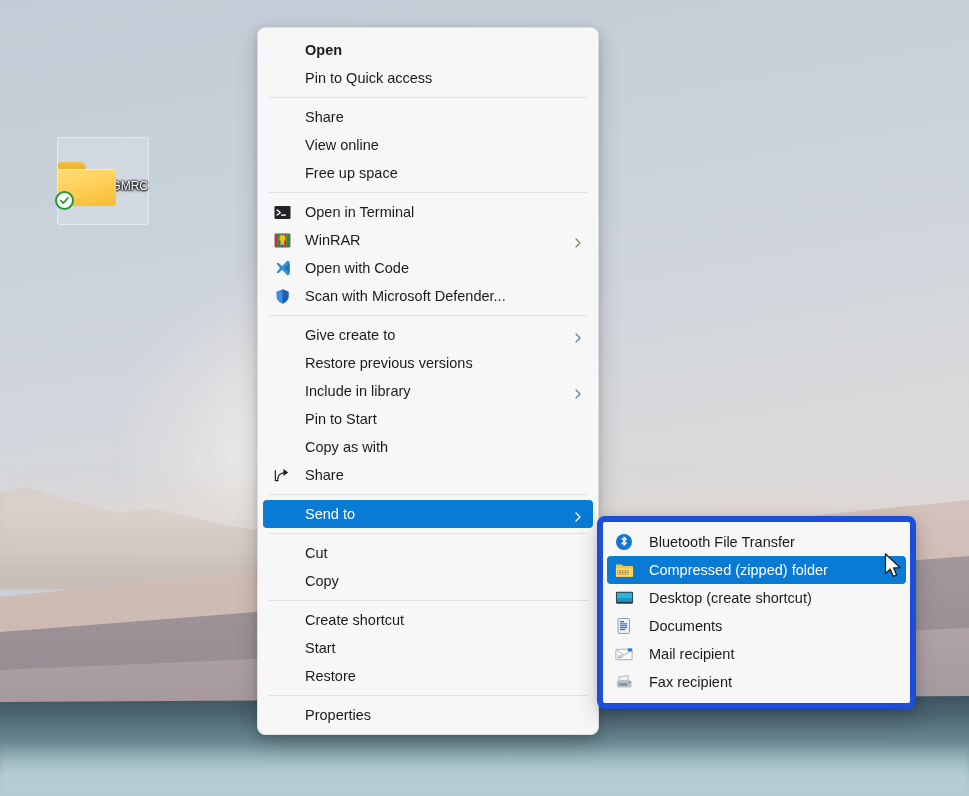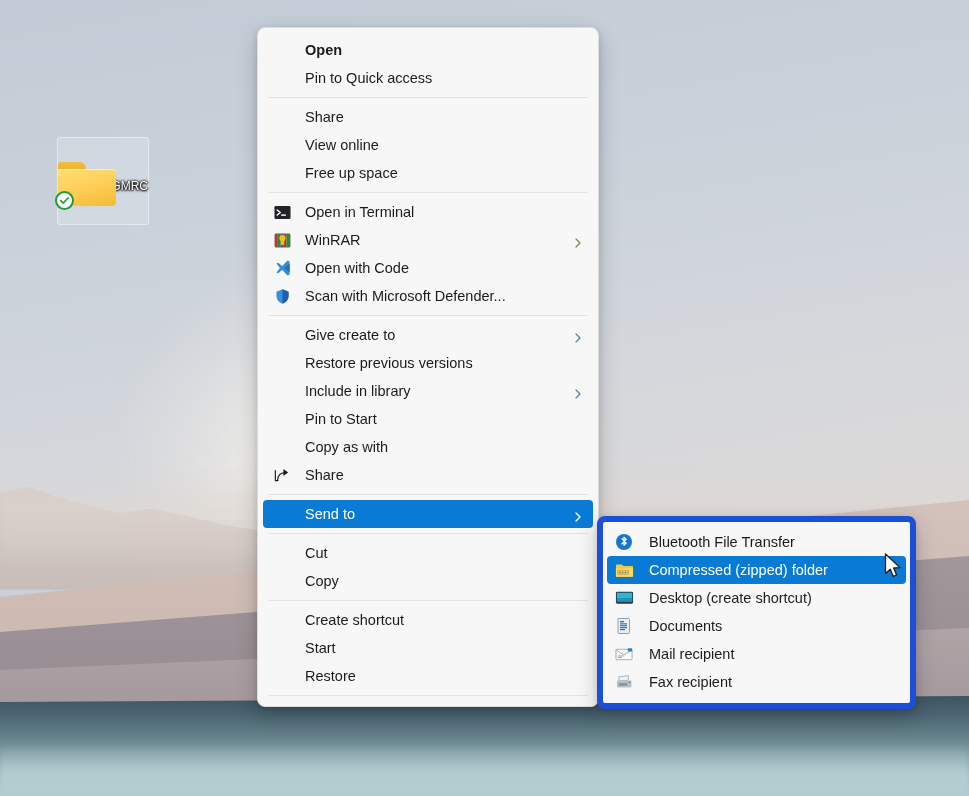--- a/index.html
+++ b/index.html
@@ -317,20 +317,24 @@
     <div class="mi">
       <span class="ico empty"></span>
       <span class="lbl">Start</span>
     </div>
     <div class="mi">
       <span class="ico empty"></span>
       <span class="lbl">Restore</span>
     </div>
     <div class="sep"></div>
 
+    <div class="mi">
+      <span class="ico empty"></span>
+      <span class="lbl">Properties</span>
+    </div>
   </div>
 
   <div id="send-to-submenu">
     <div class="smi">
       <span class="ico">
         <svg width="18" height="18" viewBox="0 0 18 18">
           <circle cx="9" cy="9" r="8" fill="#1675d1"></circle>
           <path d="M7 5.6 L11.2 10 L9 12.2 V4.2 L11.2 6.4 L7 10.8" stroke="#fff" stroke-width="1.3" fill="none" stroke-linecap="round" stroke-linejoin="round"></path>
         </svg>
       </span>

